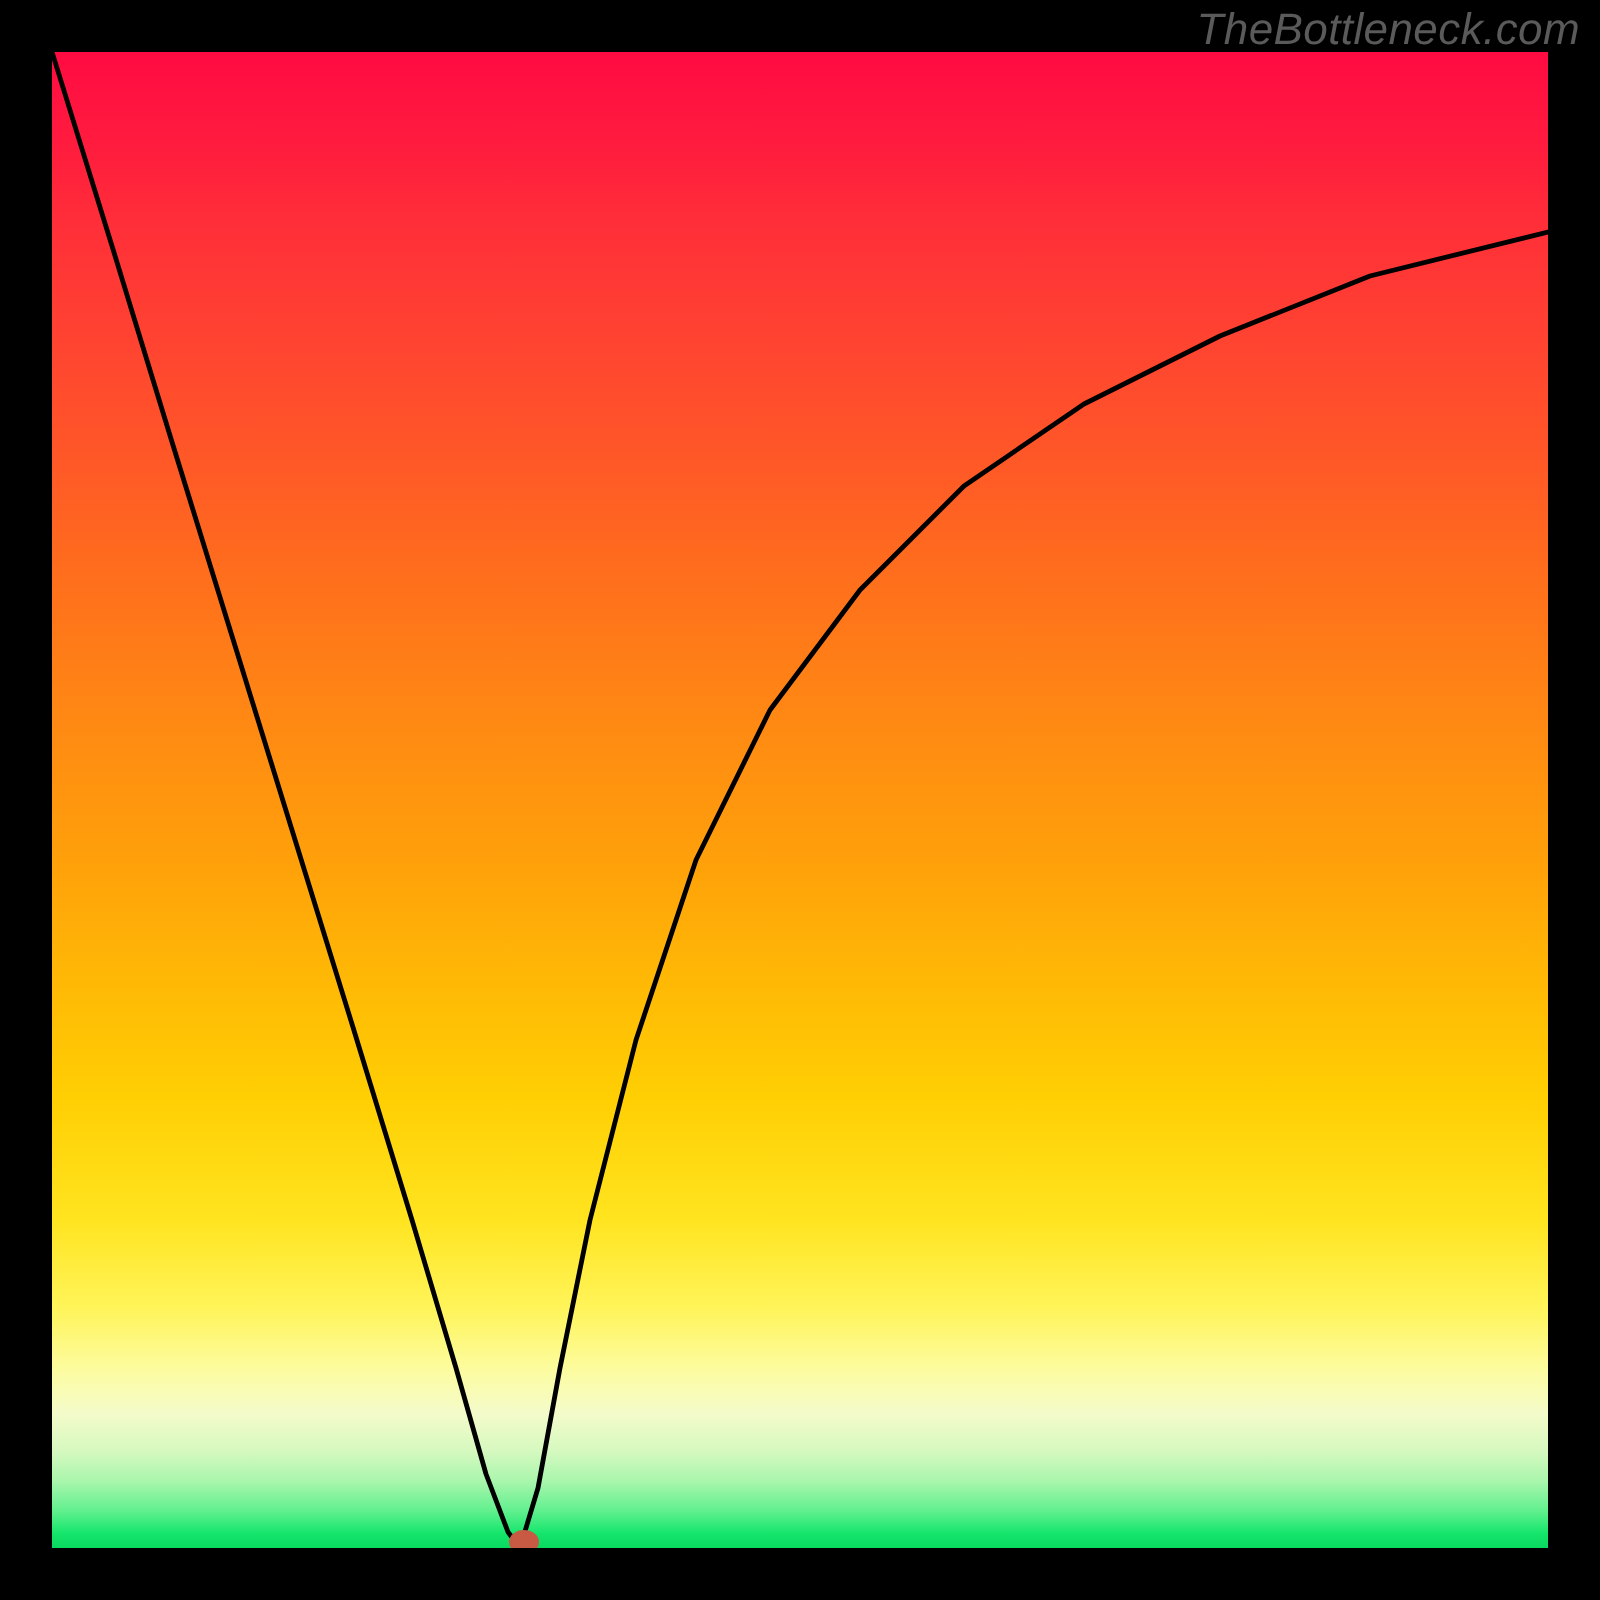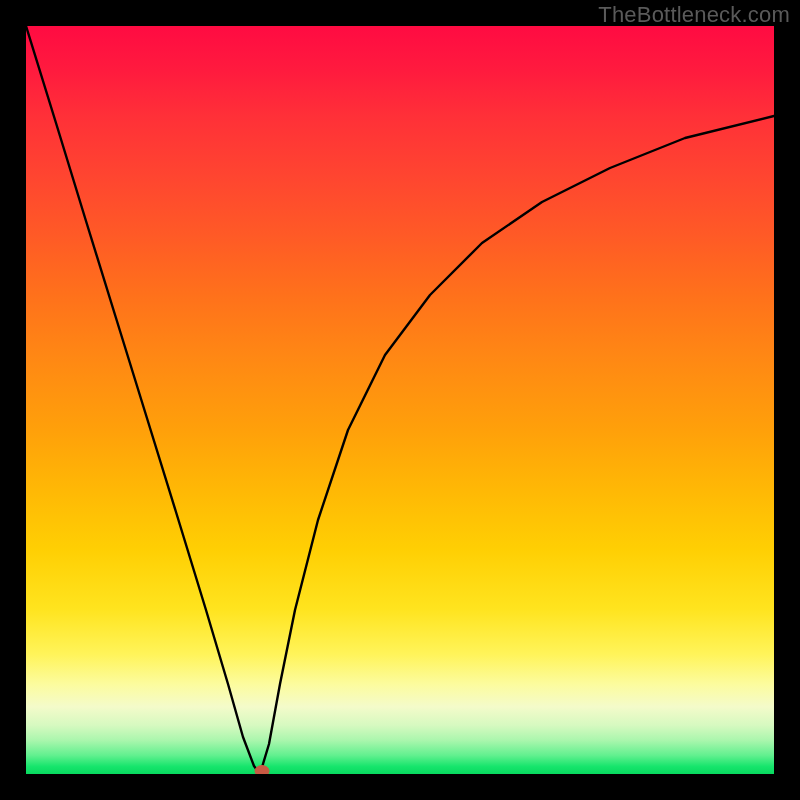--- a/index.html
+++ b/index.html
@@ -40,20 +40,21 @@
     );
   }
   .watermark {
     position: absolute;
     top: 2px;
     right: 10px;
     color: #5a5a5a;
     font-size: 22px;
     font-weight: 500;
     letter-spacing: 0.2px;
+    font-style: italic;
   }
   svg {
     position: absolute;
     left: 0;
     top: 0;
   }
   .curve {
     fill: none;
     stroke: #000;
     stroke-width: 2.4;

